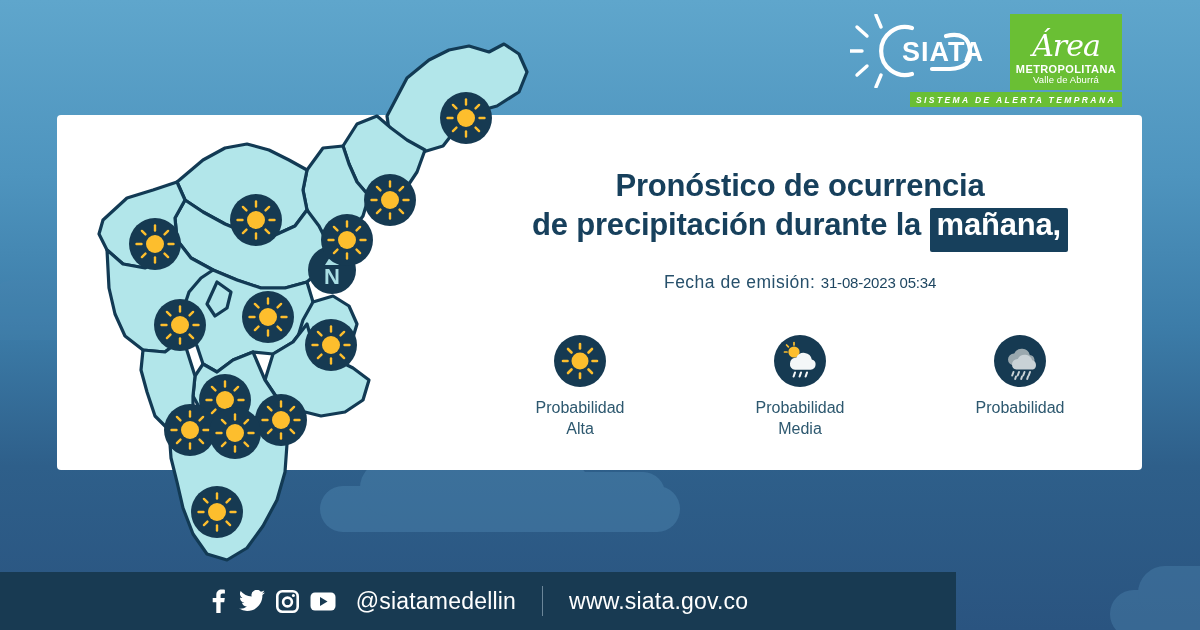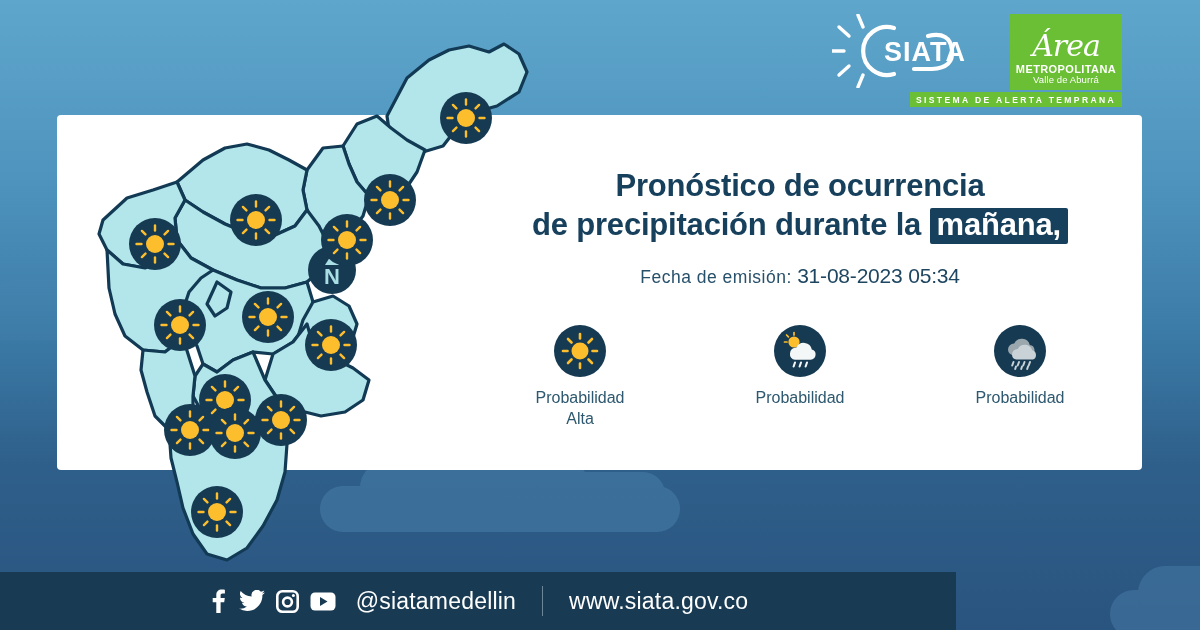--- a/index.html
+++ b/index.html
@@ -24,21 +24,21 @@
 
   .bgcloud.c2 { left: 1110px; top: 590px; width: 180px; height: 48px; opacity:.40; }
   .bgcloud.c2::before { content:""; position:absolute; left: 28px; top:-24px; width: 110px; height: 54px; background:#4E86B0; border-radius: 999px; }
 
   .bgcloud.c3 { left: -40px; top: 300px; width: 170px; height: 40px; opacity:.18; }
   .bgcloud.c3::before { content:""; position:absolute; left: 30px; top:-20px; width: 100px; height: 46px; background:#4E86B0; border-radius:999px; }
 
   
   .header-logos {
     position: absolute; right: 78px; top: 14px;
-    display: flex; align-items: flex-start; gap: 28px;
+    display: flex; align-items: flex-start; gap: 10px;
   }
   .siata-logo { position: relative; width: 150px; height: 74px; }
   .siata-logo svg { display:block; }
   .area-badge {
     width: 112px; height: 76px; background: #6ABF34;
     display: flex; flex-direction: column; align-items: center;
     justify-content: flex-end; padding-bottom: 4px; box-sizing: border-box;
   }
   .area-script {
     font-family: "DejaVu Serif", serif; font-style: italic;
@@ -47,21 +47,21 @@
   }
   .area-l1 { font-size: 11px; font-weight: bold; color:#fff; letter-spacing: .4px; line-height: 1.1; }
   .area-l2 { font-size: 9.5px; color:#fff; letter-spacing: .1px; line-height: 1.15; }
 
   .tagline-bar {
     position: absolute; right: 78px; top: 92px;
     width: 212px; height: 15px; background: #6ABF34;
     display:flex; align-items:center; justify-content:center;
   }
   .tagline-bar span {
-    font-size: 8.5px; font-weight: bold; color:#ffffff; letter-spacing: 2.4px;
+    font-size: 8.5px; font-weight: bold; color:#ffffff; letter-spacing: 2.4px; font-style: italic;
   }
 
   
   .panel {
     position: absolute; left: 57px; top: 115px;
     width: 1085px; height: 355px;
     background: #ffffff; border-radius: 4px;
   }
 
   
@@ -72,29 +72,29 @@
   .map-wrap svg { display: block; overflow: visible; }
 
   
   .content { position: absolute; left: 470px; top: 140px; width: 660px; text-align:center; }
   .title {
     color: #17405C; font-weight: bold; font-size: 31px; line-height: 1.26;
     letter-spacing: -.2px;
     margin-top: 26px;
   }
   .hl {
-    background: #17405C; color: #ffffff; padding: 1px 7px 3px 7px;
+    background: #17405C; color: #ffffff; padding: 1px 7px 11px 7px;
     border-radius: 2px; display:inline-block; line-height: 1.02;
   }
   .fecha { margin-top: 20px; color:#27506B; font-size: 17.5px; letter-spacing: .5px; }
-  .fecha .stamp { font-size: 21px; letter-spacing: -.2px; color:#1E4661; }
+  .fecha .stamp { font-size: 15px; letter-spacing: -.2px; color:#1E4661; }
 
   
   .legend {
-    position: absolute; left: 470px; top: 325px; width: 660px;
+    position: absolute; left: 470px; top: 335px; width: 660px;
     display: flex; justify-content: space-around; align-items: flex-start;
   }
   .legend-item { width: 180px; text-align:center; }
   .legend-icon { width: 52px; height: 52px; margin: 0 auto 10px auto; }
   .legend-label { color:#2D586F; font-size: 16px; line-height: 1.32; }
 
   
   .footer {
     position: absolute; left: 0; bottom: 0; width: 956px; height: 58px;
     background: #183A52; display:flex; align-items:center; justify-content:center; gap: 0;
@@ -437,20 +437,21 @@
           <path d="M16 28.5 a6.2 6.2 0 0 1 6.4 -6.1 a8.2 8.2 0 0 1 15.4 2.1 a5.2 5.2 0 0 1 -1.2 10.2 l-15.6 0 a5.4 5.4 0 0 1 -5 -6.2 Z" fill="#F4F7F8"></path>
           <g stroke="#F4F7F8" stroke-width="2.1" stroke-linecap="round">
             <line x1="21" y1="37.5" x2="19.6" y2="41.5"></line>
             <line x1="27" y1="37.5" x2="25.6" y2="41.5"></line>
             <line x1="33" y1="37.5" x2="31.6" y2="41.5"></line>
           </g>
         </svg>
       </div>
       <div class="legend-label">
         <div>Probabilidad</div>
+        <div>Media</div>
       </div>
     </div>
 
     <div class="legend-item">
       <div class="legend-icon">
         <svg width="52" height="52" viewBox="0 0 52 52">
           <circle cx="26" cy="26" r="26" fill="#163A52"></circle>
           <path d="M14 24.5 a6 6 0 0 1 6.2 -6 a8.4 8.4 0 0 1 15.6 1.4 a5.2 5.2 0 0 1 1.4 10 l-17.6 0 a5.4 5.4 0 0 1 -5.6 -5.4 Z" fill="#9AA8AE"></path>
           <path d="M18 29.5 a5.6 5.6 0 0 1 5.8 -5.6 a7.8 7.8 0 0 1 14.4 1.4 a4.8 4.8 0 0 1 0.6 9.2 l-16.4 0 a5 5 0 0 1 -4.4 -5 Z" fill="#C9D2D6"></path>
           <g stroke="#C9D2D6" stroke-width="2" stroke-linecap="round">

